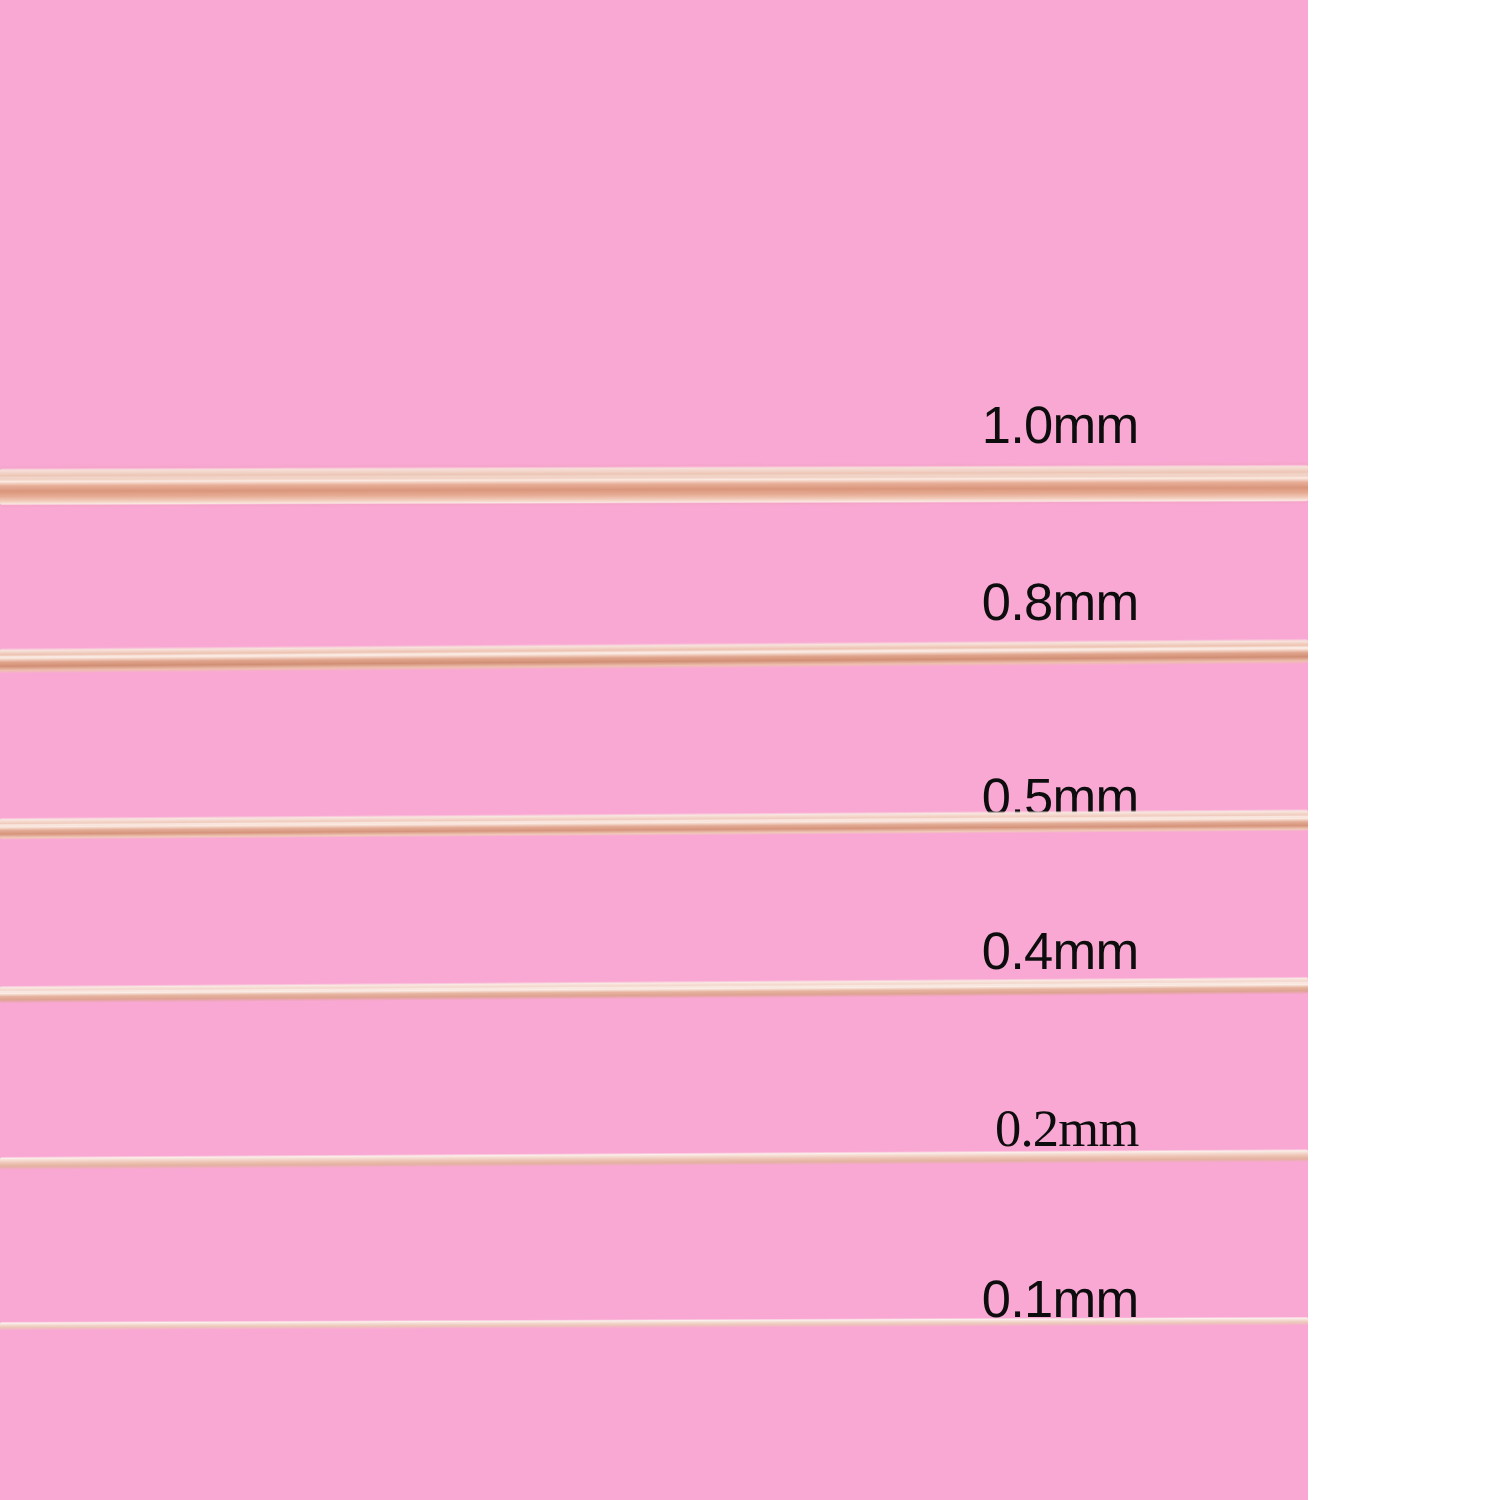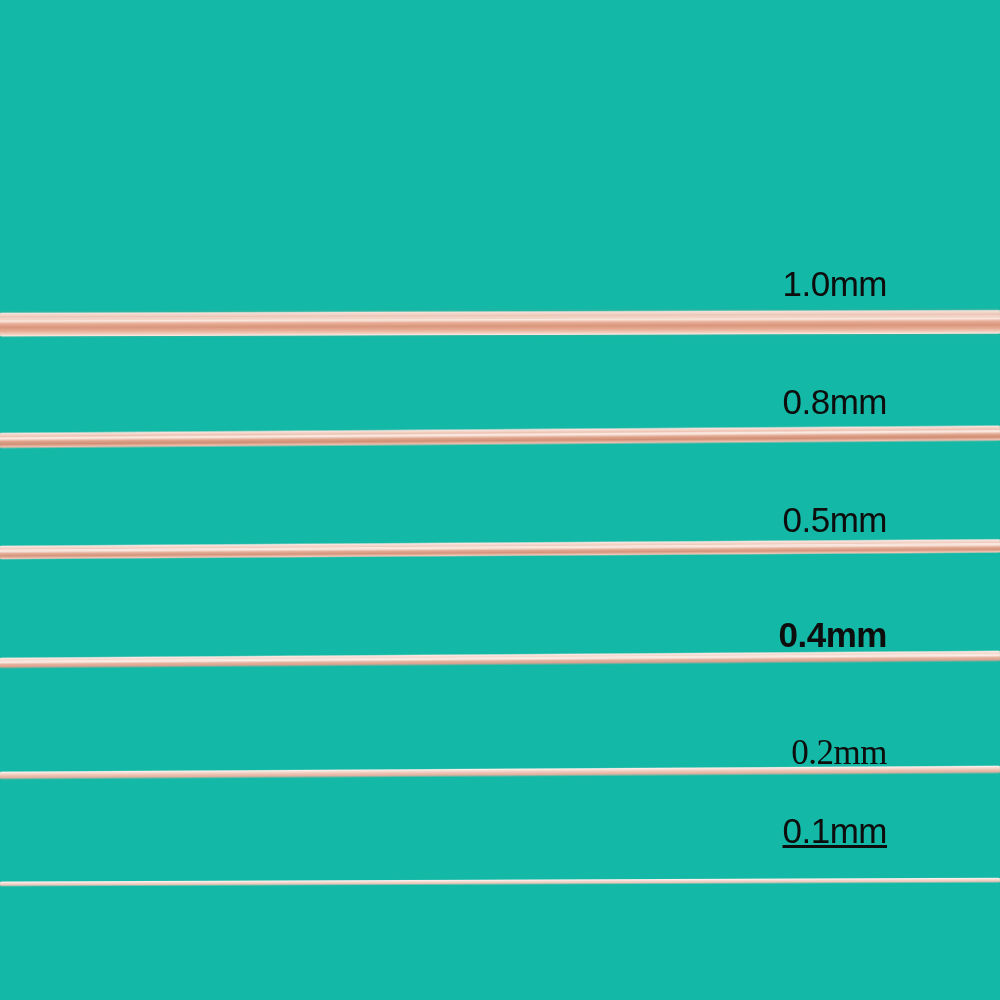--- a/index.html
+++ b/index.html
@@ -6,23 +6,23 @@
   html, body {
     margin: 0;
     padding: 0;
     background: #ffffff;
   }
   body {
     font-family: "Liberation Sans", sans-serif;
   }
   #stage {
     position: relative;
-    width: 1000px;
+    width: 872px;
     height: 1000px;
-    background: #14b8a6;
+    background: #f9a8d4;
     overflow: hidden;
   }
 
   
   .wire-label {
     position: absolute;
     right: 113px;            
     text-align: right;
     white-space: nowrap;
     color: #0d0d0d;
@@ -152,37 +152,37 @@
     </div>
   </div>
 
   <div class="wire-label" style="top:384px;margin-left:40px;">0.8mm</div>
   <div class="wire-wrap" style="top:432px;">
     <div class="wire w-800 tilt-2">
       <div class="sheen" style="top:5px;height:2px;"></div>
     </div>
   </div>
 
-  <div class="wire-label" style="top:502px;">0.5mm</div>
+  <div class="wire-label" style="top:514px;">0.5mm</div>
   <div class="wire-wrap" style="top:545px;">
     <div class="wire w-500 tilt-3">
       <div class="sheen" style="top:4px;height:2px;"></div>
     </div>
   </div>
 
-  <div class="wire-label" style="top:617px;font-weight:bold;">0.4mm</div>
+  <div class="wire-label" style="top:617px;">0.4mm</div>
   <div class="wire-wrap" style="top:657px;">
     <div class="wire w-400 tilt-4">
       <div class="sheen" style="top:3px;height:2px;"></div>
     </div>
   </div>
 
   <div class="wire-label" style="top:735px;font-family:Liberation Serif, serif;">0.2mm</div>
   <div class="wire-wrap" style="top:771px;">
     <div class="wire w-200 tilt-5"></div>
   </div>
 
-  <div class="wire-label" style="top:813px;text-decoration:underline;">0.1mm</div>
+  <div class="wire-label" style="top:849px;">0.1mm</div>
   <div class="wire-wrap" style="top:881px;">
     <div class="wire w-100 tilt-6"></div>
   </div>
 
 </div>
 
 </body></html>

